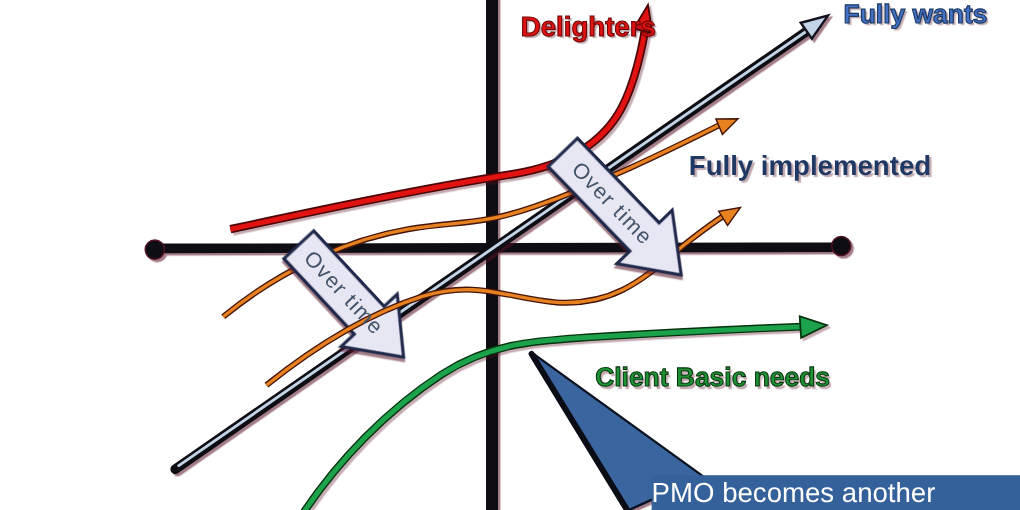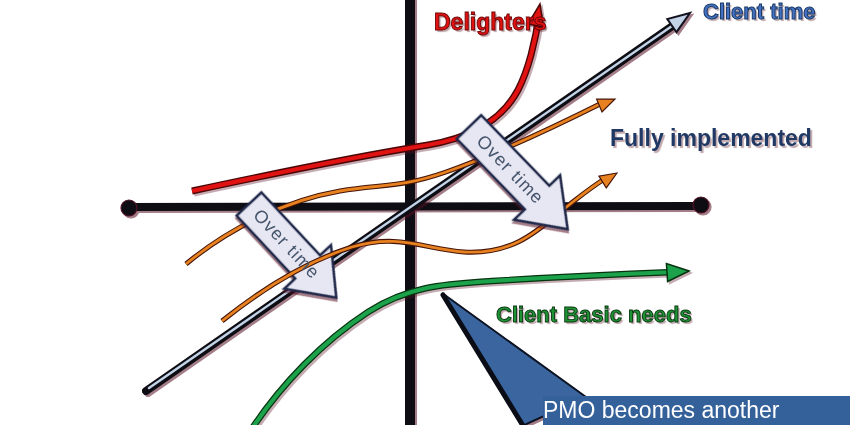--- a/index.html
+++ b/index.html
@@ -26,21 +26,21 @@
   .triangle-edge { stroke:#0a0d16; stroke-width:5; stroke-linecap:round; }
   .dropshadow    { filter: drop-shadow(2.5px 2.5px 0 rgba(88,18,36,.55)); }
   .dropshadow-sm { filter: drop-shadow(2px 2px 0 rgba(88,18,36,.35)); }
 
   
   .lbl { position:absolute; white-space:nowrap; font-weight:700;
          text-shadow: 1.8px 1.8px 1px rgba(88,22,34,.38); line-height:1.1; }
   .lbl-delighters   { left:422px; top:10px;  font-size:23px; color:var(--c-red,#e01212);margin-left:12px; -webkit-text-stroke:0.9px #6d0404; }
   .lbl-client-wants { left:703px; top:0px;   font-size:22px; color:var(--c-client_wants_blue,#4472c4); -webkit-text-stroke:1px #1b3a66; }
   .lbl-not-impl     { left:14px;  top:129px; font-size:23px; color:var(--c-navy,#1f3864); }
-  .lbl-fully-impl   { left:574px; top:126px; font-size:23px; color:var(--c-navy,#1f3864);margin-left:36px; }
+  .lbl-fully-impl   { left:574px; top:126px; font-size:23px; color:var(--c-navy,#1f3864); }
   .lbl-basic        { left:496px; top:303px; font-size:22px; color:var(--c-green_text,#1e9334); -webkit-text-stroke:0.9px #07330f; }
 
   .ot { position:absolute; font-size:18px; font-weight:400; letter-spacing:1.1px;
         color:var(--c-block_arrow_text,#44546a); transform-origin:0 0; white-space:nowrap; }
   .ot-left  { left:264px; top:205px; transform:rotate(47deg); }
   .ot-right { left:487px; top:131px; transform:rotate(46deg); }
 
   .banner { position:absolute; left:543px; top:396px; width:307px; height:29px;
             background:var(--c-banner_bg,#35619b);
             display:flex; align-items:center; justify-content:flex-start; padding-right:52px; }
@@ -98,21 +98,21 @@
     </g>
 
     <g class="dropshadow-sm">
       <path class="gr-under" stroke-width="6.5" fill="none" d="M253,427 C282,384 322,342 368,312 C410,285 448,284 492,281 C556,277 620,274 674,272"></path>
       <path class="gr-main" stroke-width="4.2" fill="none" d="M253,427 C282,384 322,342 368,312 C410,285 448,284 492,281 C556,277 620,274 674,272"></path>
       <polygon class="gr-head" points="689,271 667.6,281.5 666.4,263.5"></polygon>
     </g>
   </svg>
 
   <div class="lbl lbl-delighters">Delighters</div>
-  <div class="lbl lbl-client-wants">Client time</div>
+  <div class="lbl lbl-client-wants">Fully wants</div>
   <div class="lbl lbl-fully-impl">Fully implemented</div>
   <div class="lbl lbl-basic">Client Basic needs</div>
 
   <div class="ot ot-left">Over time</div>
   <div class="ot ot-right">Over time</div>
 
   <div class="banner">
     <span>PMO becomes another</span>
   </div>
 

